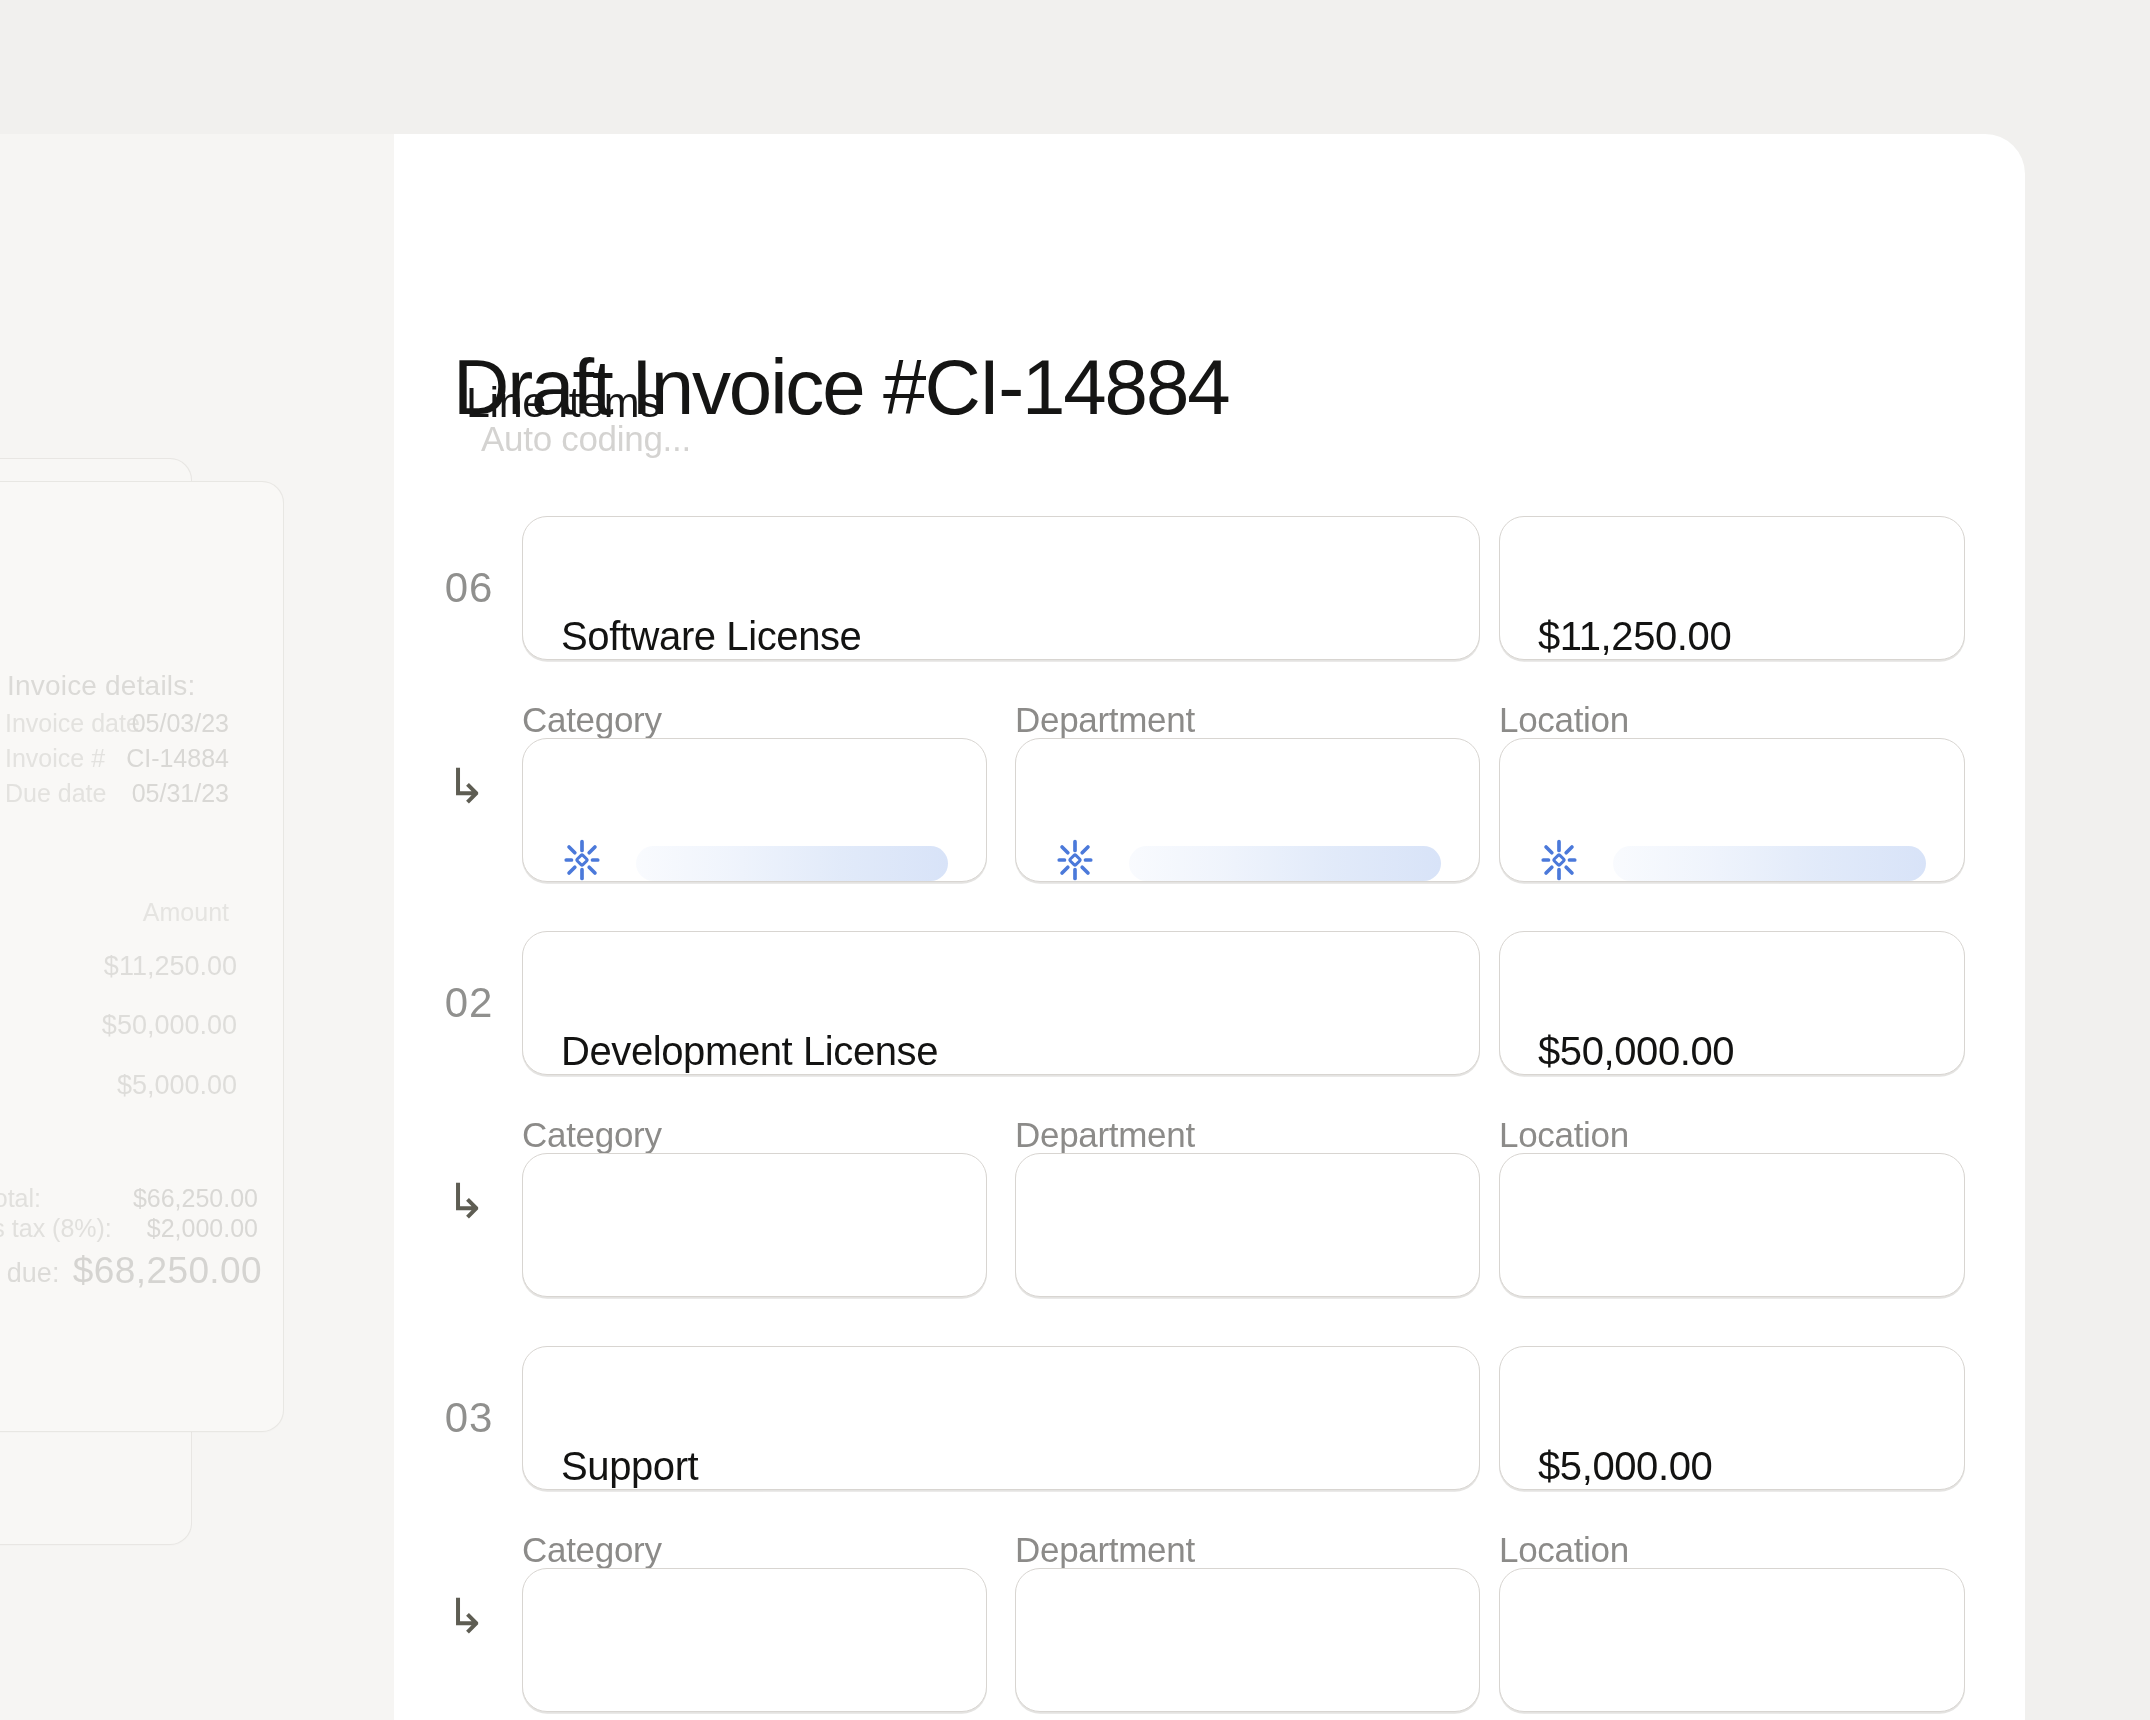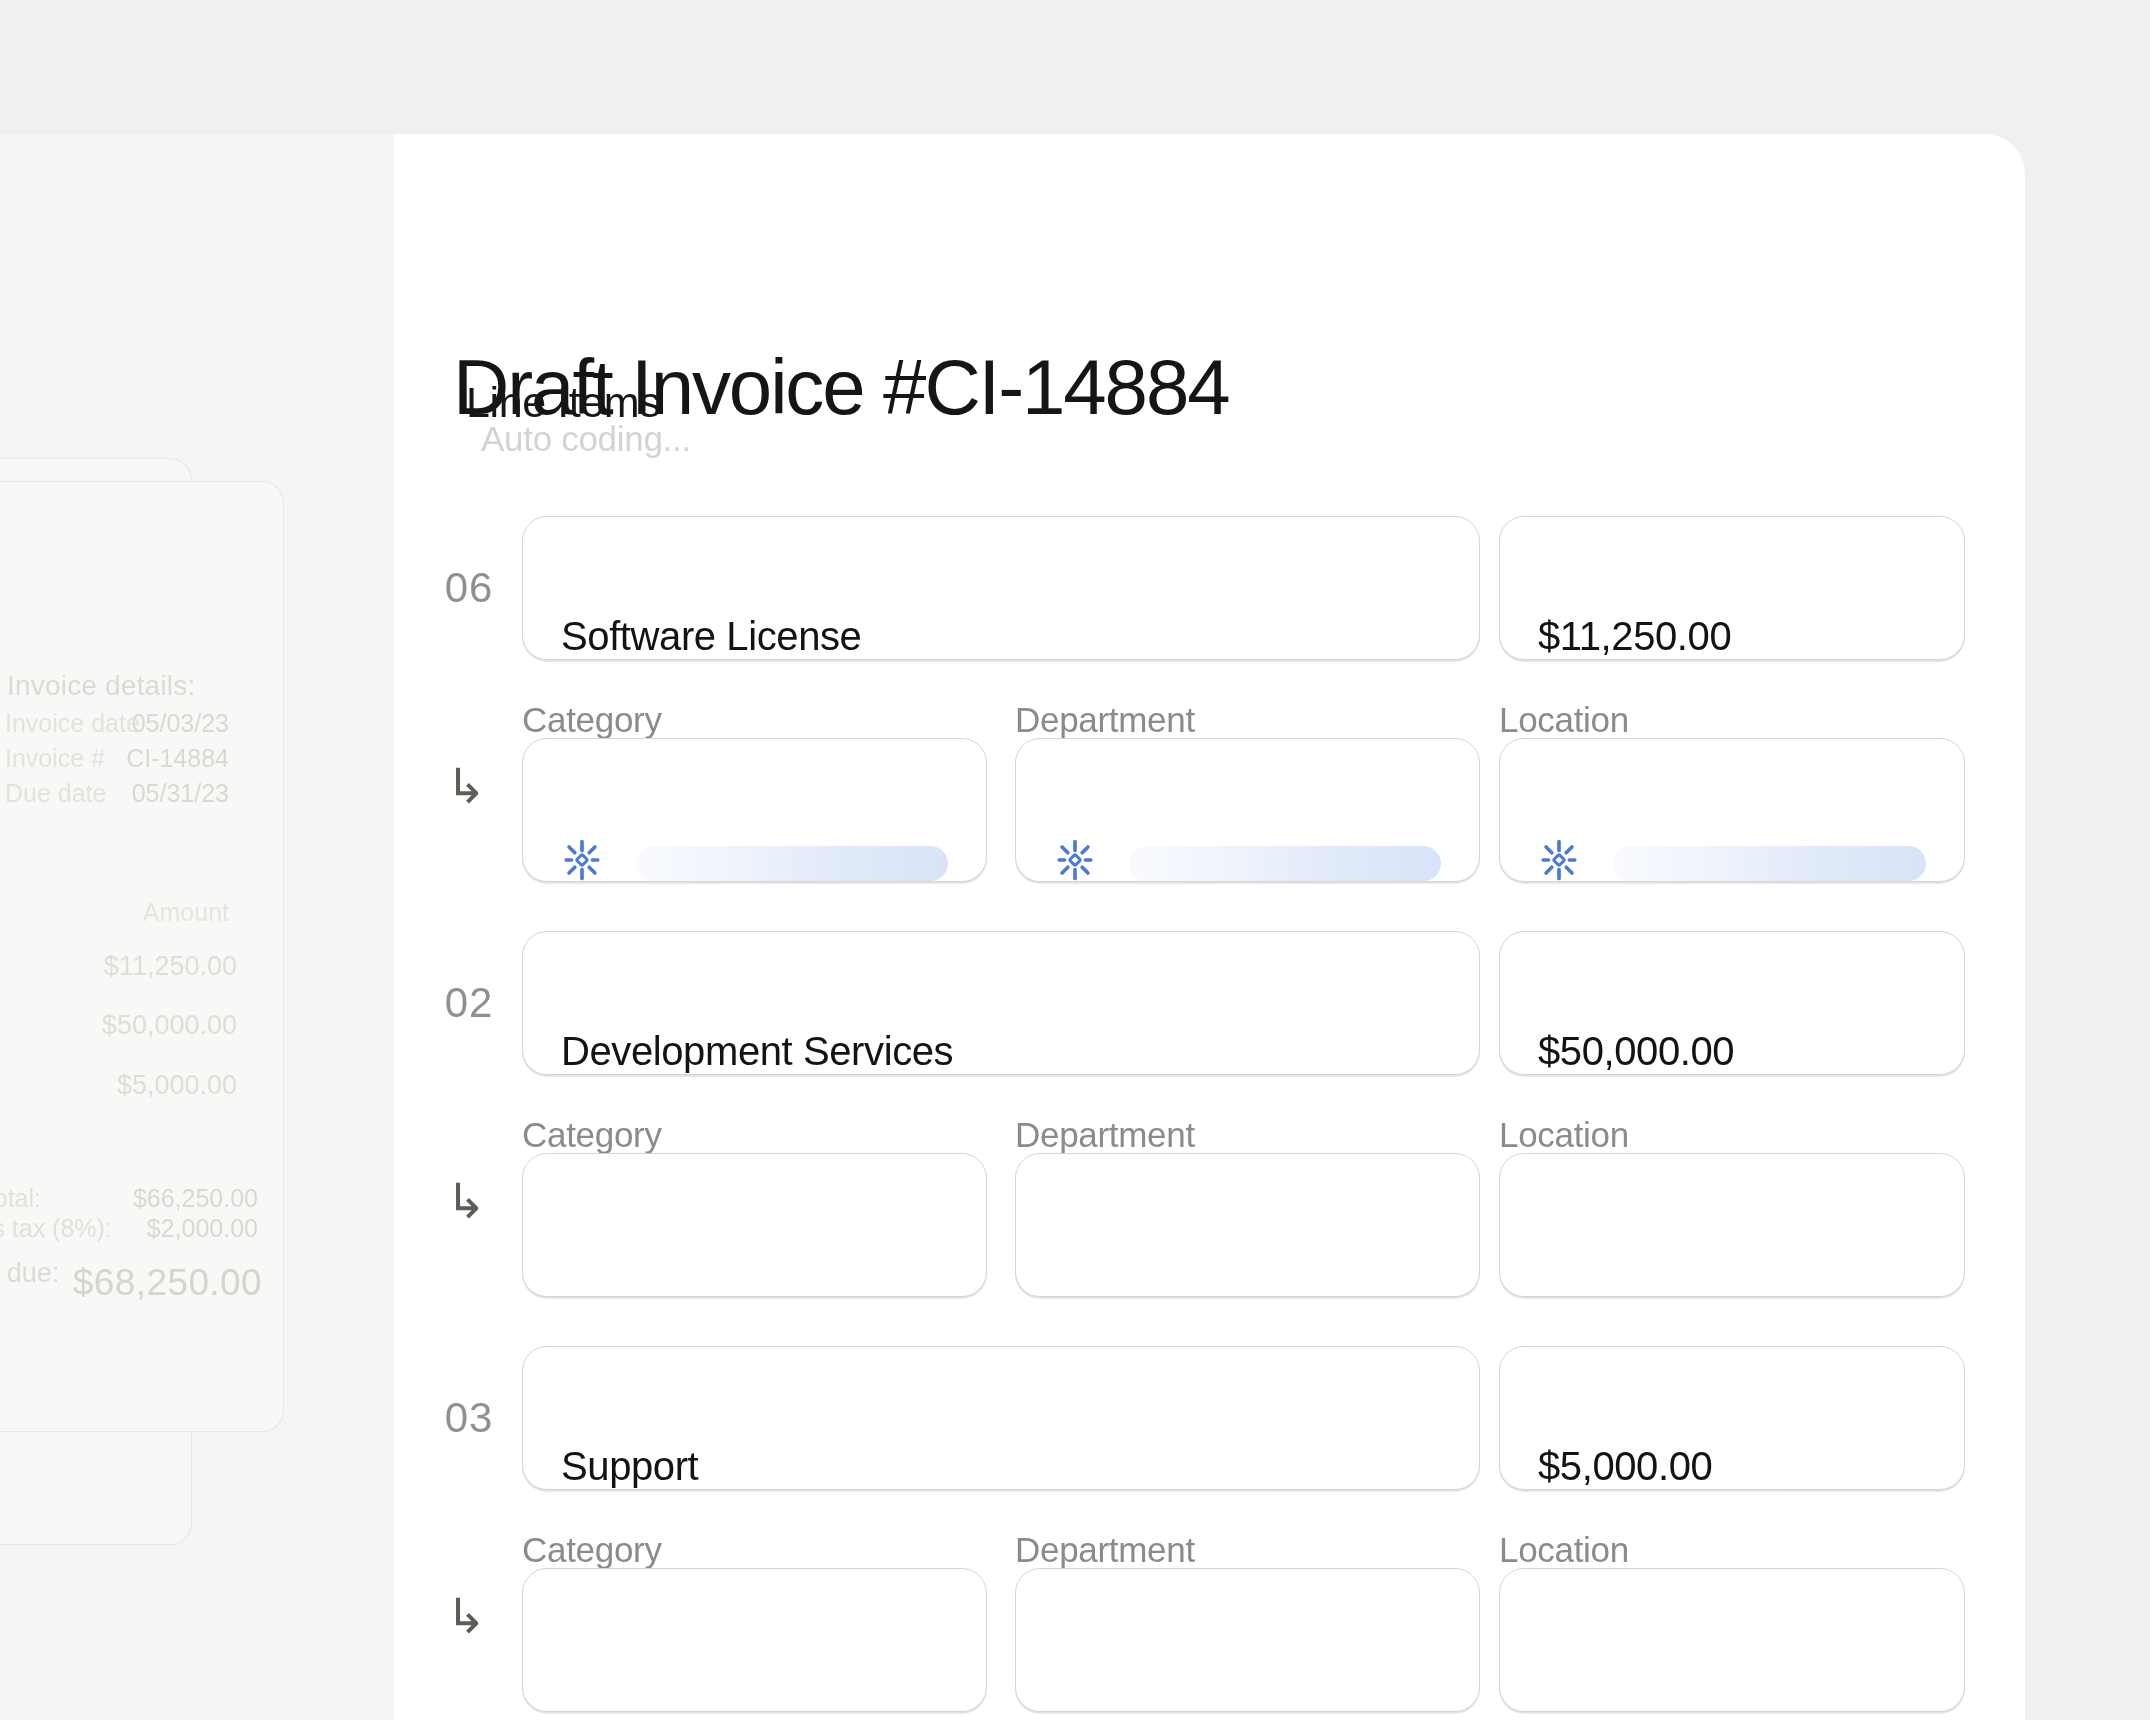--- a/index.html
+++ b/index.html
@@ -35,21 +35,21 @@
   }
   .g-row{position:absolute;left:0;width:100%;height:35px;}
   .g-row .g-label{position:absolute;left:71px;top:0;font-size:25px;color:#e3e2df;}
   .g-row .g-value{position:absolute;right:54px;top:0;font-size:25px;color:#d9d8d5;}
   .g-amount-header{position:absolute;right:54px;top:416px;font-size:25px;color:#e5e4e1;}
   .g-amount{position:absolute;right:46px;font-size:27px;color:#deddda;}
   .g-total-row{position:absolute;left:0;width:100%;}
   .g-total-label{position:absolute;left:8.3px;top:0;font-size:25px;color:#e1e0dd;white-space:nowrap;}
   .g-total-value{position:absolute;right:25px;top:0;font-size:25px;color:#d9d8d5;}
   .g-due-label{position:absolute;left:8.3px;top:8.3px;font-size:27px;color:#dcdbd8;white-space:nowrap;}
-  .g-due-value{position:absolute;right:21px;top:0;font-size:37px;color:#d5d4d1;letter-spacing:0.4px;margin-top:12px;}
+  .g-due-value{position:absolute;right:21px;top:0;font-size:37px;color:#d5d4d1;letter-spacing:0.4px;}
 
   
   .card{
     position:absolute;left:394px;top:134px;right:126px;bottom:0;
     background:#ffffff;
     border-radius:0 40px 0 0;
   }
   .title{
     position:absolute;left:59px;top:209px;
     font-size:78px;line-height:1.15;color:#151514;
@@ -231,21 +231,21 @@
             <rect x="19.5" y="19.5" width="9" height="9" rx="1.5" stroke="#4b79da" stroke-width="3.4" transform="rotate(45 24 24)"></rect>
           </svg>
           <div class="shimmer"></div>
         </div>
       </div>
     </div>
 
     <div class="item item--2">
       <div class="num">02</div>
       <div class="box desc-box">
-        <span class="box-text">Development Services</span>
+        <span class="box-text">Development License</span>
       </div>
       <div class="box amount-box">
         <span class="box-text">$50,000.00</span>
       </div>
       <div class="sub-labels">
         <span class="sub-label sub-label--category">Category</span>
         <span class="sub-label sub-label--department">Department</span>
         <span class="sub-label sub-label--location">Location</span>
       </div>
       <div class="sub-row">

